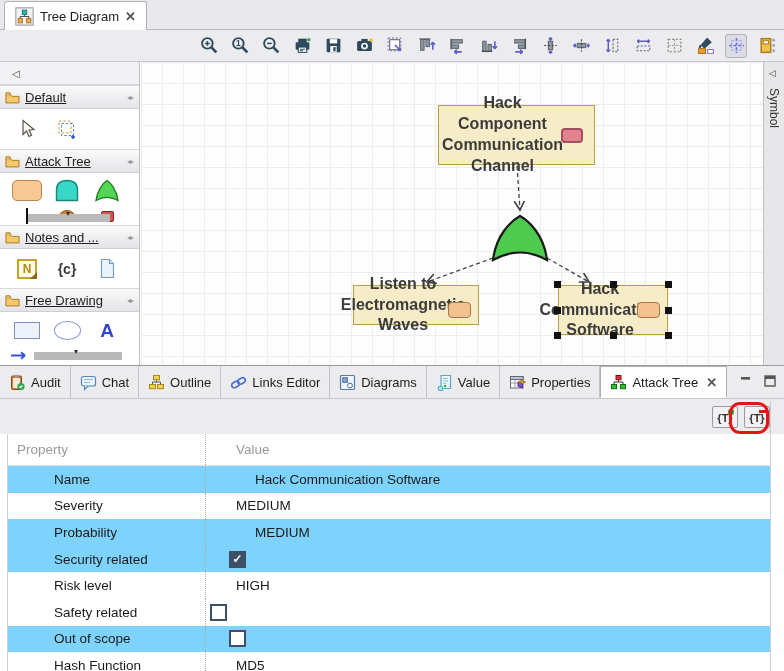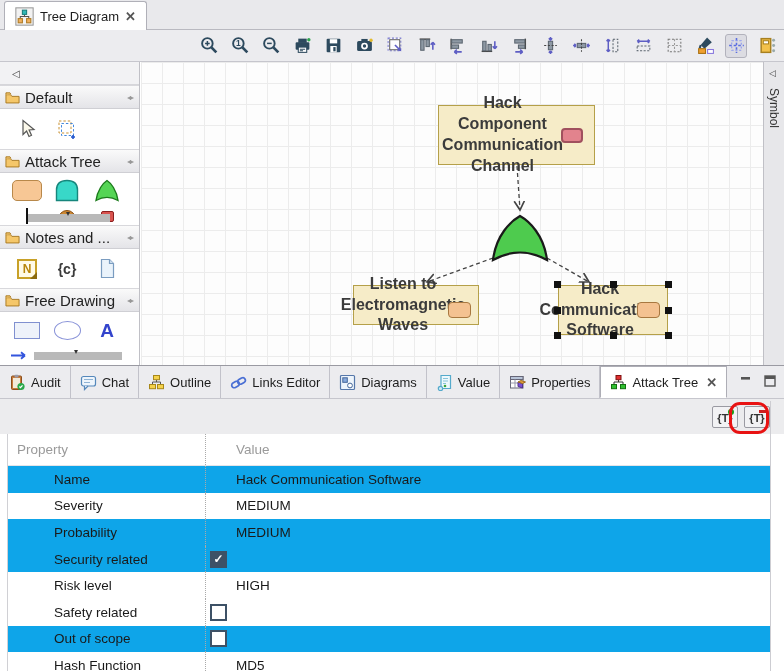--- a/index.html
+++ b/index.html
@@ -19,21 +19,21 @@
   .tbtn svg { width:19px; height:19px; }
 
   
   #main { position:absolute; left:0; top:62px; width:784px; height:303px; background:#fff; }
 
   
   #palette { position:absolute; left:0; top:0; width:140px; height:303px; background:#fff; border-right:1px solid #c0c0c6; overflow:hidden; }
   .pal-strip { height:23px; background:#f2f2f4; border-bottom:1px solid #d6d6da; display:flex; align-items:center; padding-left:12px; }
   .pal-collapse { font-size:10px; color:#444; cursor:pointer; }
   .pal-hdr { height:24px; background:linear-gradient(#fafafa,#e4e4e8); border-top:1px solid #d8d8dc; border-bottom:1px solid #cfcfd4; display:flex; align-items:center; gap:5px; padding:0 6px 0 5px; }
-  .pal-hdr-label { font-size:15px; color:#222; flex:1; white-space:nowrap; overflow:hidden; }
+  .pal-hdr-label { font-size:13px; color:#222; flex:1; white-space:nowrap; overflow:hidden;text-decoration:underline; }
   .pal-pin { font-size:8px; color:#999; letter-spacing:-1px; }
   .pal-row { display:flex; align-items:center; padding-left:12px; }
   .pal-slot { width:30px; display:flex; justify-content:center; margin-right:10px; cursor:pointer; }
   .row-default { height:40px; }
   .row-atk1 { height:34px; }
   .row-atk2 { height:18px; position:relative; overflow:hidden; }
   .row-notes { height:39px; }
   .row-free { height:36px; }
   .row-scroll { height:14px; position:relative; }
   .shape-orange-rect { width:30px; height:21px; background:#f7c795; border:1.5px solid #b8884a; border-radius:5px; }
@@ -94,21 +94,21 @@
   .tag-dot { position:absolute; right:3px; top:2px; width:6px; height:6px; background:#18a018; border-radius:50%; }
   .tag-bar { position:absolute; right:3px; top:3px; width:7px; height:3px; background:#cc2020; }
   #red-circle { position:absolute; left:729px; top:36px; width:40px; height:32px; border:3px solid #e81212; border-radius:11px; pointer-events:none; }
   #annotation { position:absolute; left:557px; top:87px; font-size:16px; font-weight:bold; color:#e81212; line-height:21px; }
   #red-arrow { position:absolute; left:0; top:0; width:784px; height:306px; pointer-events:none; }
 
   
   #ptable { position:absolute; left:7px; top:68px; width:763px; height:238px; background:#fff; border-left:1px solid #d0d0d4; }
   .prow { display:flex; height:26.6px; align-items:center; font-size:13.5px; color:#1a1a1a; }
   .prow.hdr { height:32px; color:#9a9a9a; border-bottom:1px solid #e4e4e8; }
-  .prow.shade { background:#0ea5e9; }
+  .prow.shade { background:#7dd3fc;gap:19px; }
   .pcol1 { width:198px; padding-left:46px; border-right:1px dotted #aaa; align-self:stretch; display:flex; align-items:center; }
   .hdr .pcol1 { padding-left:9px; }
   .pcol2 { flex:1; padding-left:30px; display:flex; align-items:center; }
   .pcol2.cb { padding-left:4px; }
   .checkbox { width:17px; height:17px; border:2px solid #3d5166; background:#fff; display:flex; align-items:center; justify-content:center; cursor:pointer; }
   .checkbox.checked { background:#3d5166; color:#fff; font-size:12px; font-weight:bold; }
   .checkbox.checked:after { content:"✓"; }
   #bp-right-line { position:absolute; left:770px; top:35px; bottom:0; width:1px; background:#cdcdd2; }
 </style>
 </head>

